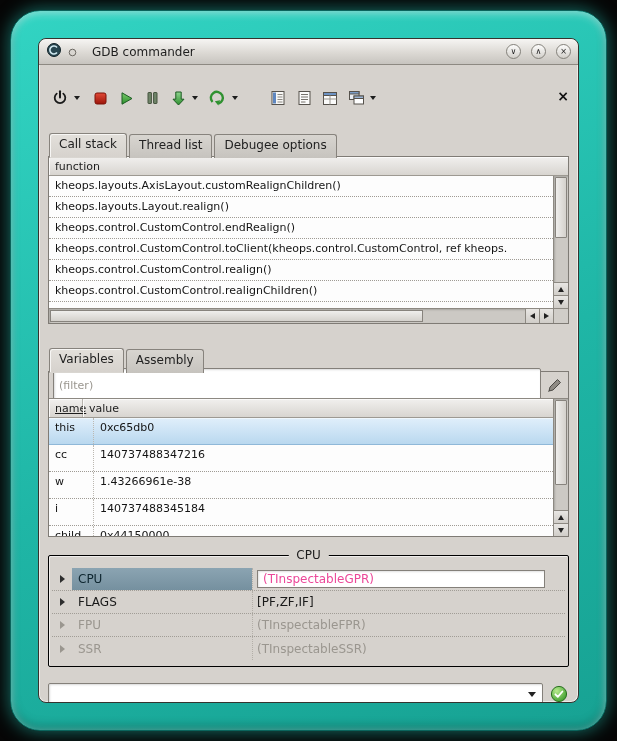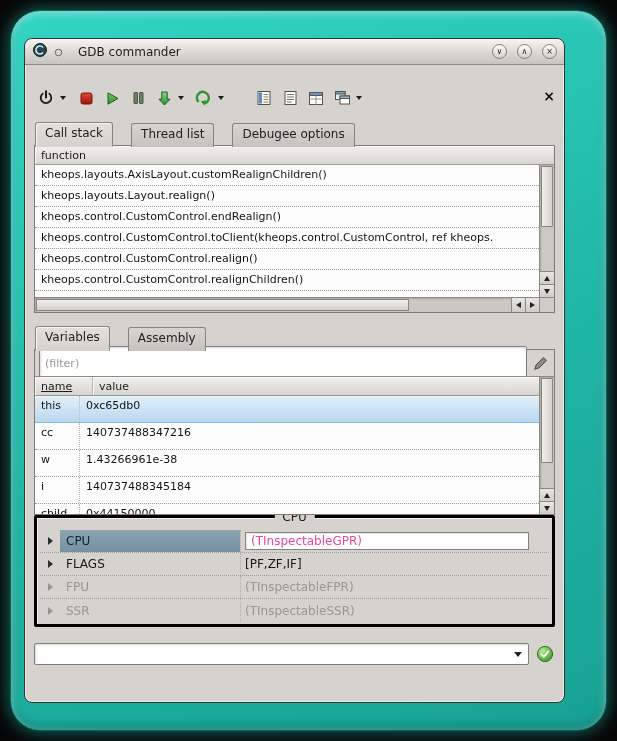--- a/index.html
+++ b/index.html
@@ -17,21 +17,21 @@
     border-radius: 30px;
     background: linear-gradient(160deg, #32d4c3, #1fb6a6 55%, #17a293);
     border: 1px solid #0a645c;
     box-shadow: 0 0 18px rgba(34, 206, 189, .55),
                 inset 0 2px 8px rgba(255,255,255,.5),
                 inset 0 -4px 10px rgba(0,70,62,.45);
   }
 
   
   .window {
-    position: absolute; left: 13px; top: 27px; width: 541px; height: 665px;
+    position: absolute; left: 27px; top: 27px; width: 541px; height: 665px;
     background: #d6d2cd;
     border: 1px solid #34342f;
     border-radius: 8px;
     overflow: hidden;
     box-shadow: inset 0 0 0 1px rgba(255,255,255,.55);
   }
 
   .titlebar {
     height: 26px; display: flex; align-items: center; gap: 5px;
     padding: 0 7px;
@@ -60,21 +60,21 @@
   .tbtn { width: 24px; height: 22px; display: flex; align-items: center; justify-content: center; margin-right: 2px; }
   .dd {
     width: 0; height: 0;
     border-left: 3.5px solid transparent; border-right: 3.5px solid transparent;
     border-top: 4.5px solid #1d1d1d;
     margin: 0 8px 0 0;
   }
   .tb-gap { width: 20px; }
 
   
-  .tabs { display: flex; margin-top: 13px; padding-left: 1px; position: relative; z-index: 3; margin-bottom: -1px; gap: 16px; }
+  .tabs { display: flex; margin-top: 24px; padding-left: 1px; position: relative; z-index: 3; margin-bottom: -1px; }
   .tab {
     font-size: 12px; color: #222;
     padding: 3px 9px 4px;
     background: linear-gradient(#d8d5d0, #c6c3be);
     border: 1px solid #87837d; border-bottom: none;
     border-radius: 3px 3px 0 0;
     margin-right: 2px; position: relative; top: 1px;
   }
   .tab.active {
     background: linear-gradient(#e3e0db, #d6d2cd);
@@ -88,21 +88,21 @@
   .callstack-pane { height: 168px; }
 
   .thead { display: flex; height: 19px; background: linear-gradient(#f1f0ee, #d8d5d0); border-bottom: 1px solid #9d9992; }
   .th {
     font-size: 11px; color: #1c1c1c; padding: 0 6px;
     border-right: 1px solid #b8b4ae;
     box-shadow: inset 1px 1px 0 #fbfaf9;
     display: flex; align-items: center;
   }
   .th.full { flex: 1; border-right: none; }
-  .th.name-col { width: 58px; text-decoration: underline; }
+  .th.name-col { width: 34px; text-decoration: underline; }
   .th.value-col { flex: 1; }
 
   .cs-rows { position: absolute; left: 0; top: 19px; right: 15px; bottom: 15px; overflow: hidden; background: #fdfdfd; }
   .cs-row {
     height: 21px; line-height: 20px; font-size: 11px; color: #141414;
     padding: 0 6px; border-bottom: 1px dotted #9f9b94;
     white-space: nowrap; overflow: hidden;
   }
 
   
@@ -163,22 +163,22 @@
   .var-name { width: 45px; padding: 0 6px; line-height: 20px; border-right: 1px dotted #bcb8b1; overflow: hidden; }
   .var-value { flex: 1; padding: 0 6px; line-height: 20px; white-space: nowrap; overflow: hidden; }
   .var-row.selected {
     background: linear-gradient(#e0effb, #b9d8ef);
     border-bottom: 1px solid #8fb8d8;
     box-shadow: inset 0 1px 0 #eff7fd;
   }
 
   
   .groupbox {
-    position: relative; height: 112px;
-    border: 3px solid #000000; border-radius: 2px;
+    position: relative; margin-top: 18px; height: 112px;
+    border: 1px solid #000000; border-radius: 2px;
     box-shadow: inset 1px 1px 0 rgba(255,255,255,.6);
     padding: 12px 3px 4px;
   }
   .gb-title {
     position: absolute; top: -8px; left: 50%; transform: translateX(-50%);
     background: #d6d2cd; padding: 0 8px; font-size: 12px; color: #1c1c1c;
   }
   .insp-row { display: flex; align-items: center; height: 23px; border-bottom: 1px dotted #a19d96; font-size: 12px; color: #191919; }
   .insp-row:last-child { border-bottom: none; }
   .expander { width: 20px; display: flex; justify-content: center; align-items: center; }

